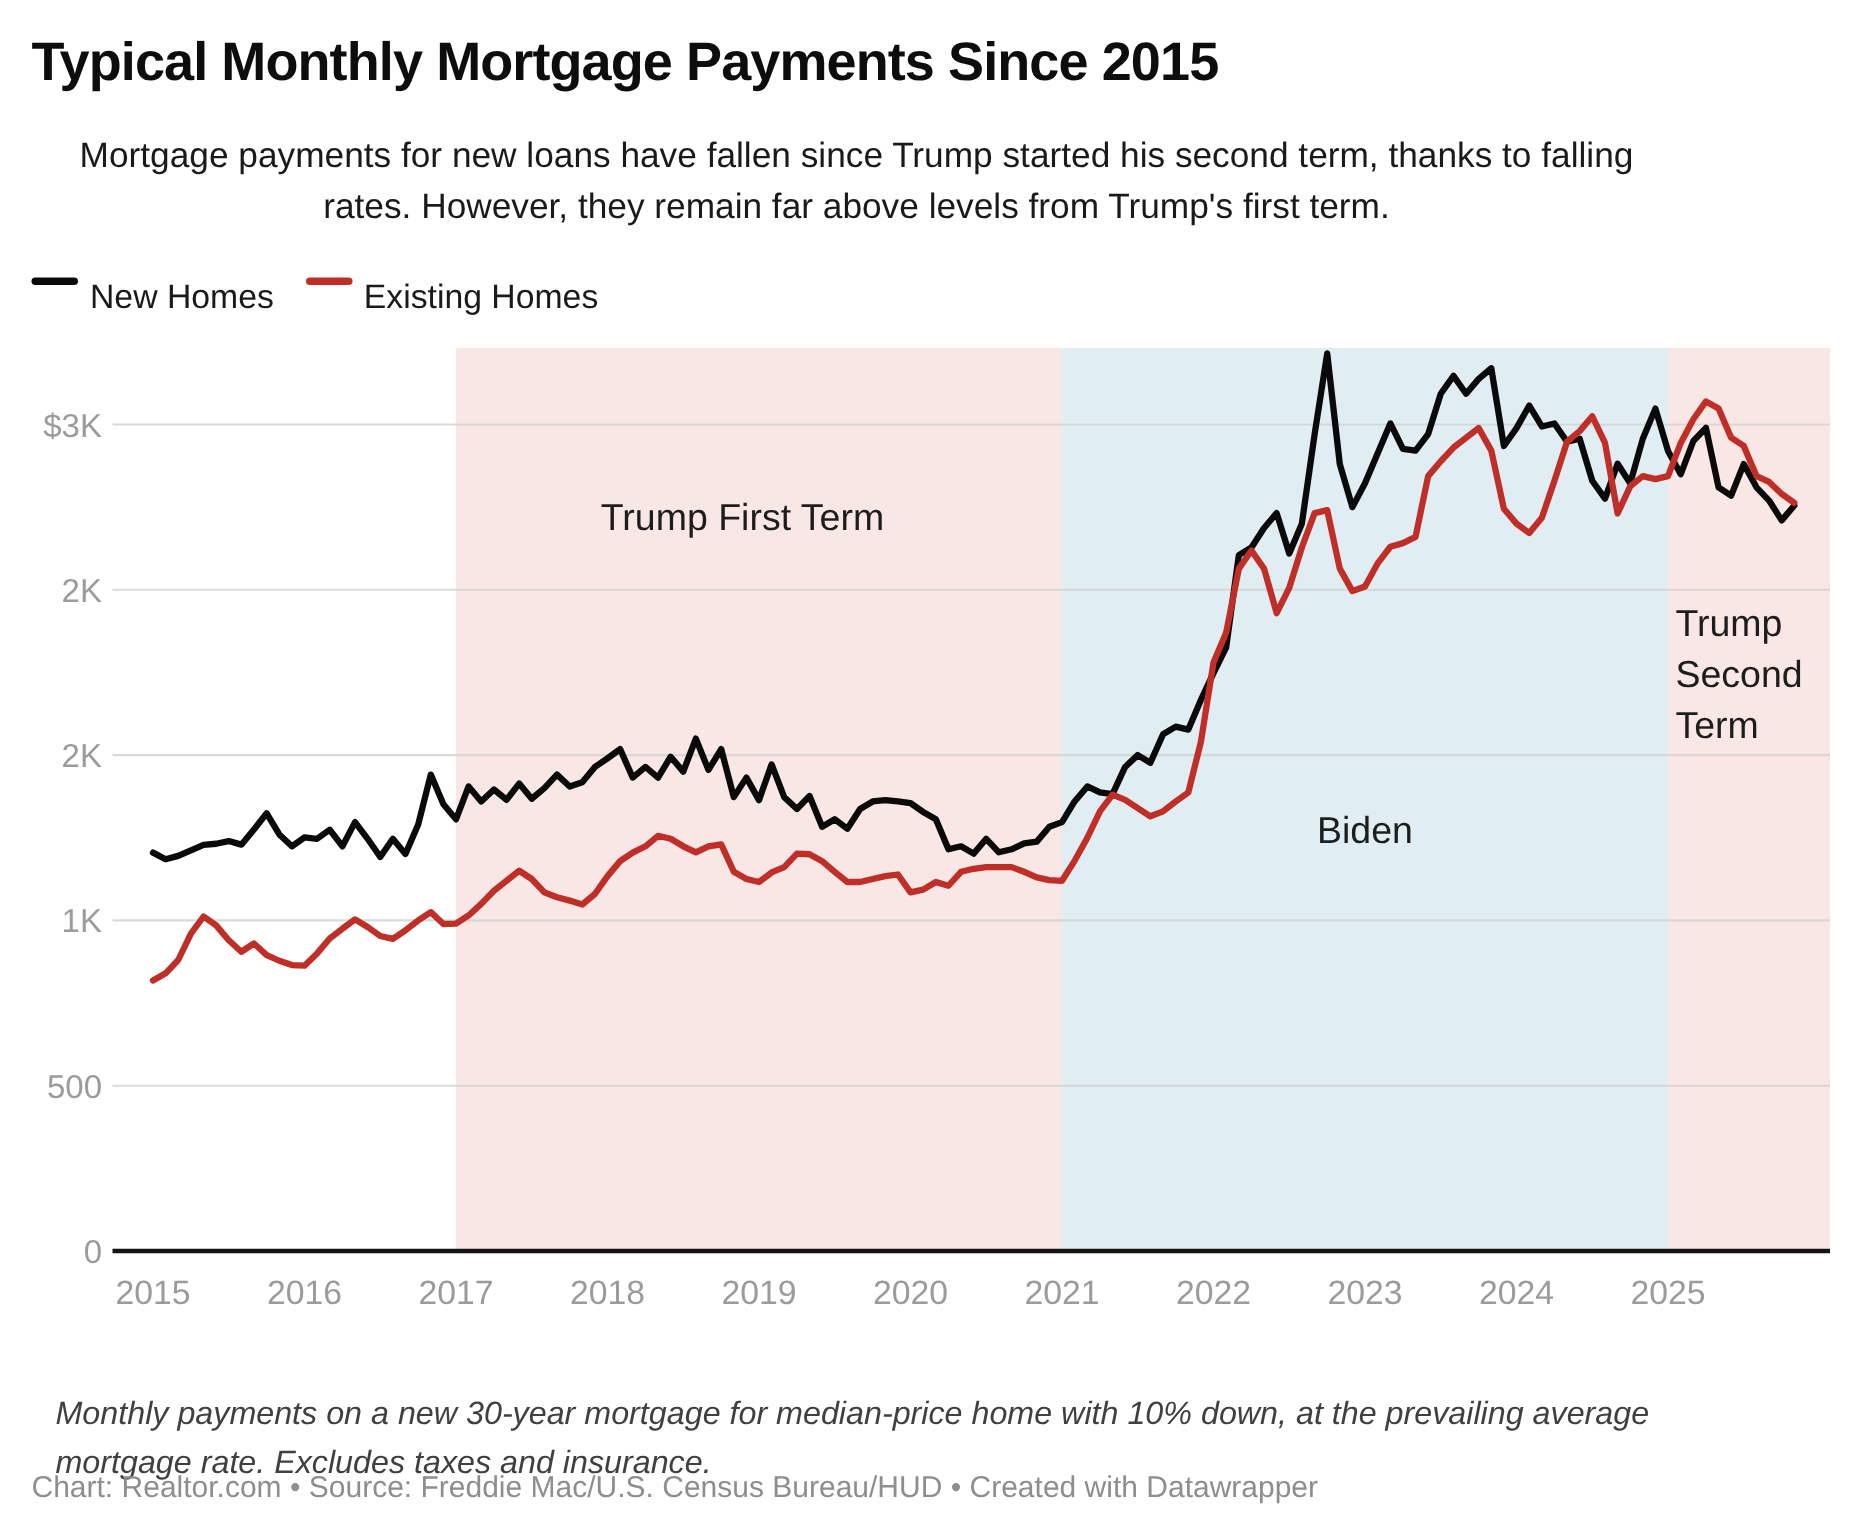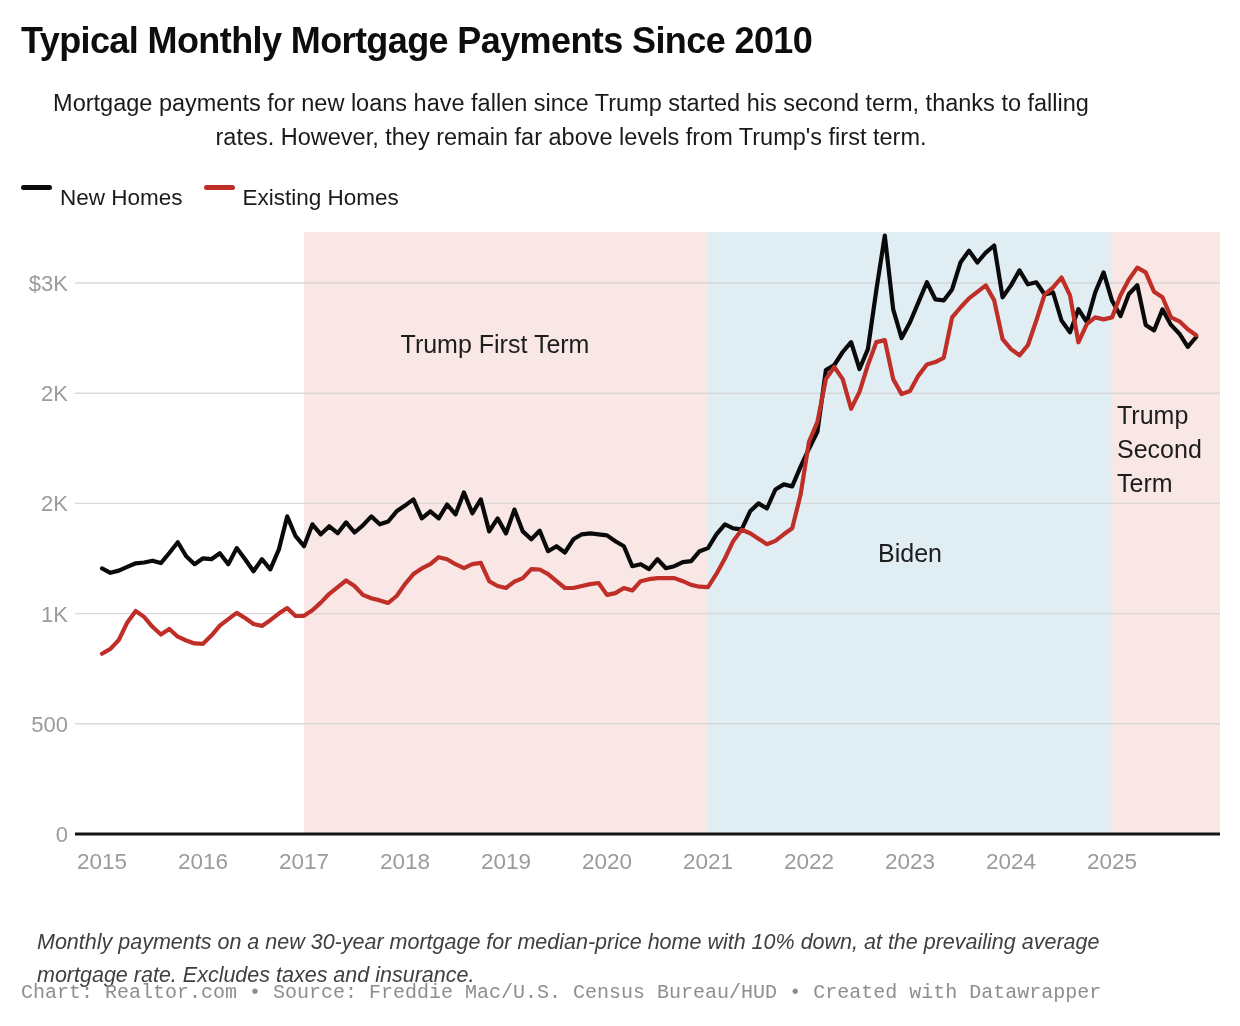--- a/index.html
+++ b/index.html
@@ -20,27 +20,27 @@
   }
   .legend-item{display:flex;align-items:flex-start;gap:8px;font-size:22.5px;color:#1a1a1a;}
   .swatch{display:inline-block;width:31px;height:5px;border-radius:2.5px;background:#000;}
   svg.chart{position:absolute;left:0;top:0;}
   .note{
     position:absolute;left:21px;top:910px;margin:16px;
     font-style:italic;font-size:21.5px;color:#404040;line-height:33px;max-width:1125px;
   }
   .credit{
     position:absolute;left:21px;top:981px;margin:0;
-    font-size:20px;color:#8e8e8e;font-family:Liberation Mono, monospace;
+    font-size:20px;color:#8e8e8e;
   }
 </style>
 </head>
 <body>
 
-<h1 class="title">Typical Monthly Mortgage Payments Since 2010</h1>
+<h1 class="title">Typical Monthly Mortgage Payments Since 2015</h1>
 
 <p class="subtitle">Mortgage payments for new loans have fallen since Trump started his second term, thanks to falling rates. However, they remain far above levels from Trump's first term.</p>
 
 <div class="legend">
   <div class="legend-item">
     <span class="swatch" style="background: rgb(10, 10, 10);"></span>
     <span>New Homes</span>
   </div>
   <div class="legend-item">
     <span class="swatch" style="background: rgb(192, 46, 40);"></span>

